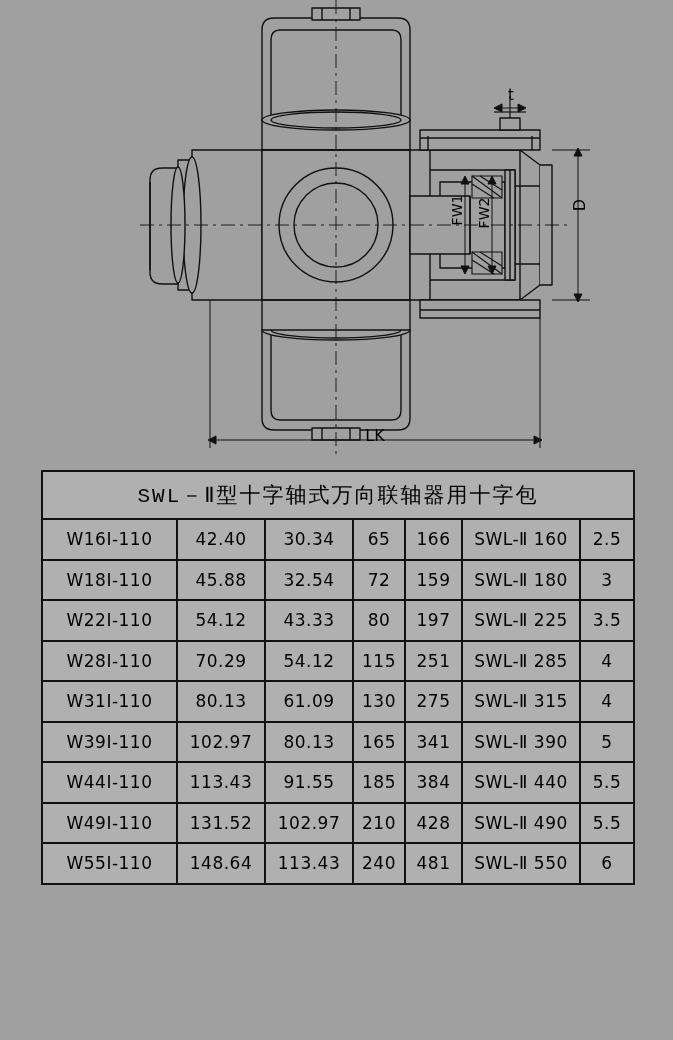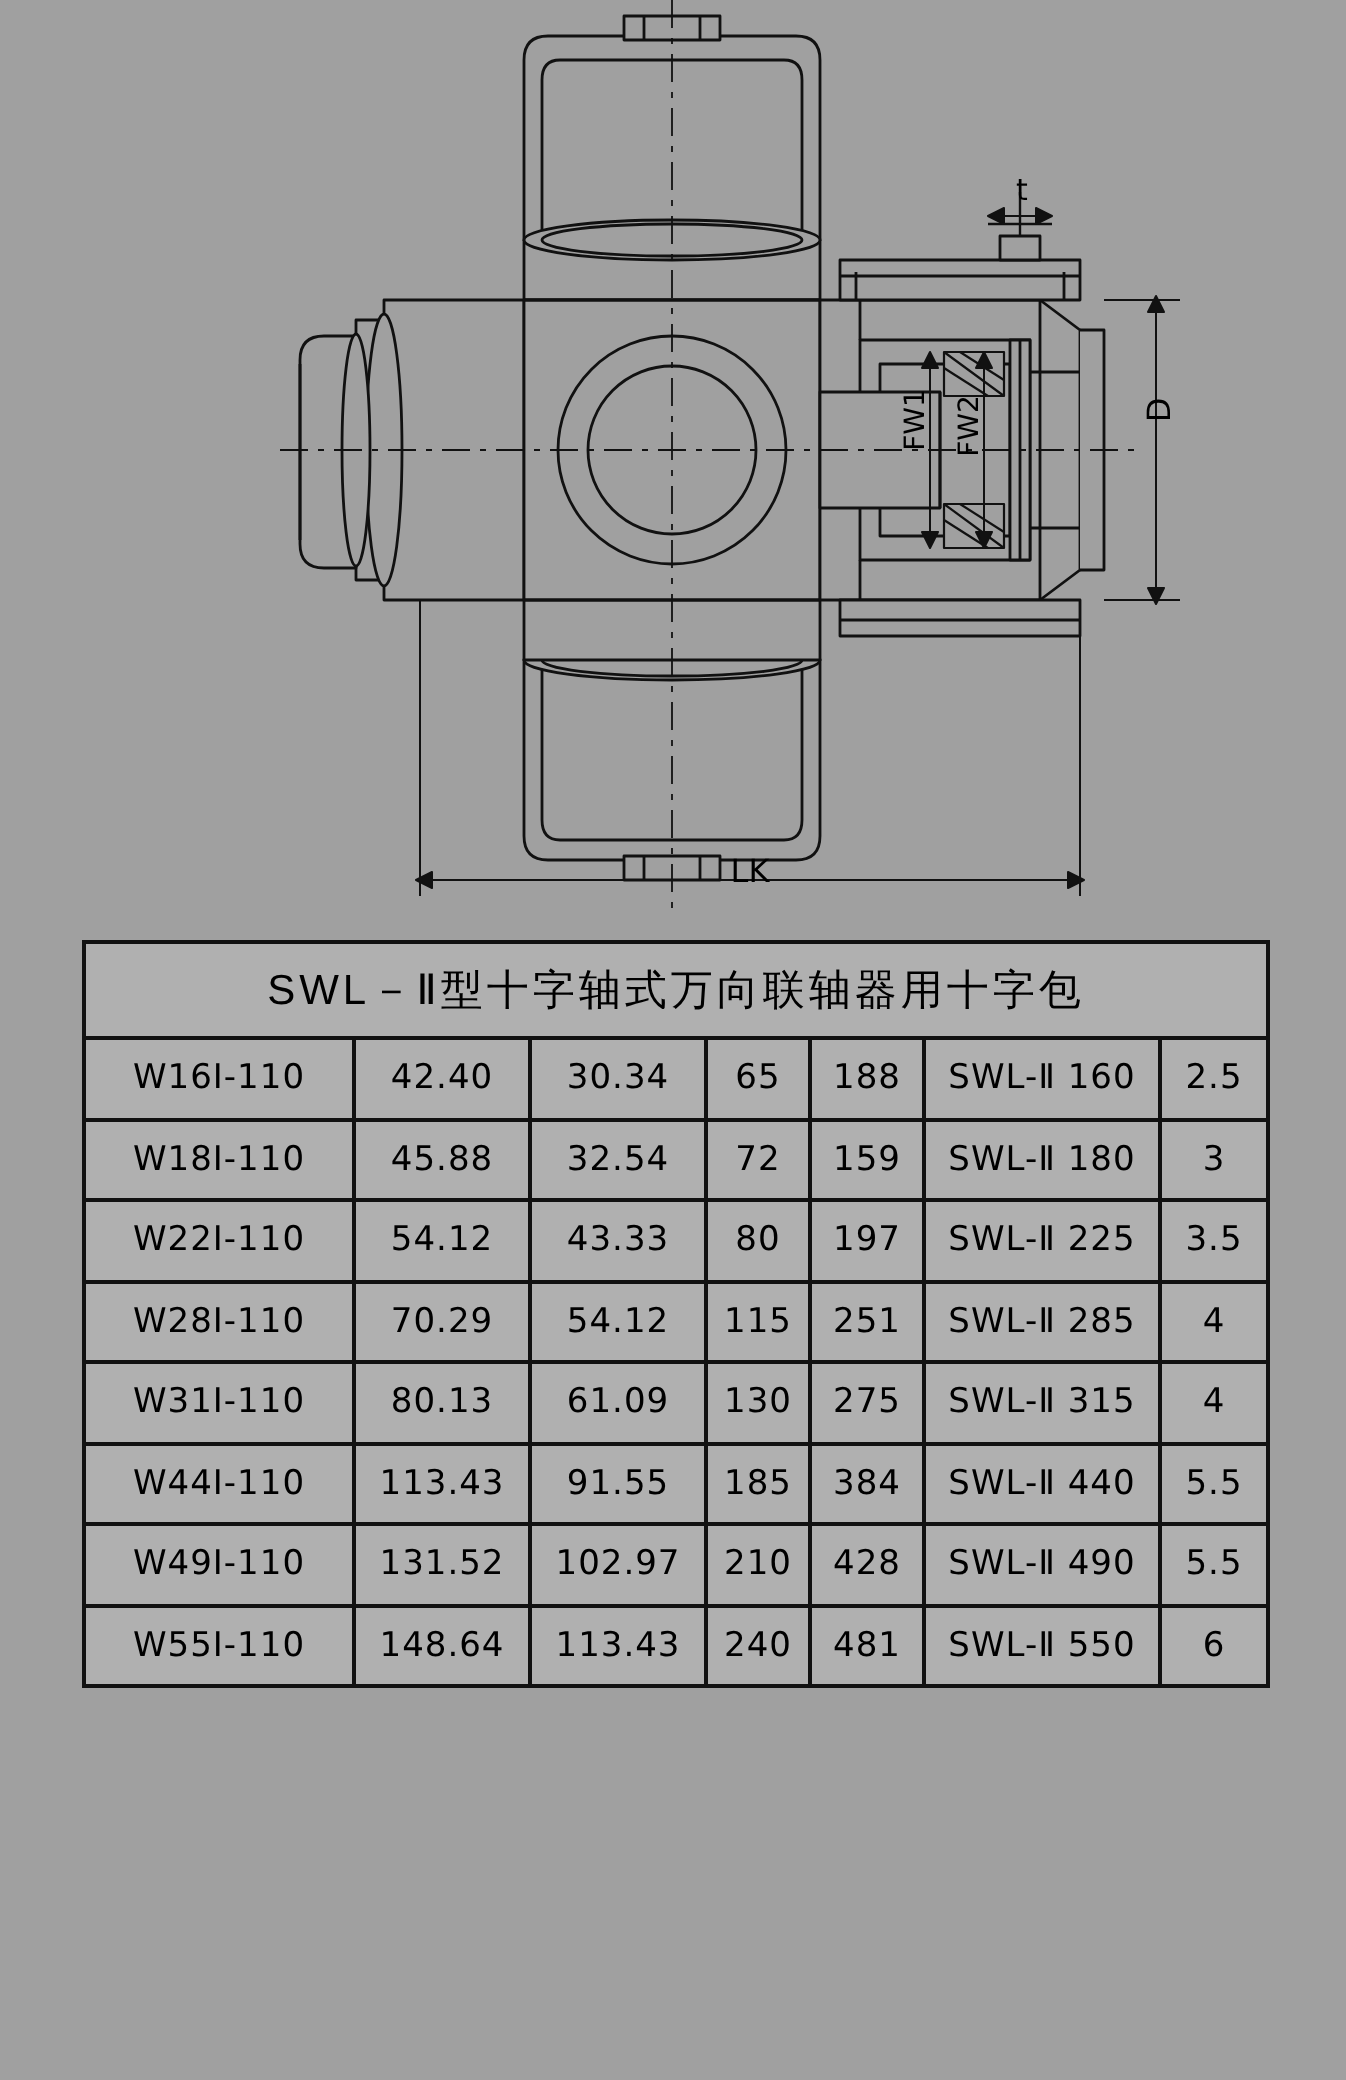--- a/index.html
+++ b/index.html
@@ -47,21 +47,21 @@
     color: #000;
     background: #b0b0b0;
     font-weight: normal;
     padding: 0;
   }
   td.title-cell {
     height: 46px;
     font-size: 21px;
     font-weight: bold;
     letter-spacing: 2px;
-    font-family: Liberation Sans, sans-serif;
+    font-family: Liberation Mono, monospace;
   }
   tr.head-row td {
     height: 38px;
     font-size: 18px;
     font-weight: bold;
     font-family: "DejaVu Sans", sans-serif;
   }
   tr.data-row td {
     height: 38.5px;
     font-size: 17px;
@@ -209,21 +209,21 @@
       </colgroup>
       <tbody id="tbody">
           <tr>
             <td class="title-cell" colspan="7">SWL－Ⅱ型十字轴式万向联轴器用十字包</td>
           </tr>
           <tr class="data-row">
             <td>W16Ⅰ-110</td>
             <td>42.40</td>
             <td>30.34</td>
             <td>65</td>
-            <td>188</td>
+            <td>166</td>
             <td>SWL-Ⅱ 160</td>
             <td>2.5</td>
           </tr>
           <tr class="data-row">
             <td>W18Ⅰ-110</td>
             <td>45.88</td>
             <td>32.54</td>
             <td>72</td>
             <td>159</td>
             <td>SWL-Ⅱ 180</td>
@@ -250,20 +250,29 @@
           <tr class="data-row">
             <td>W31Ⅰ-110</td>
             <td>80.13</td>
             <td>61.09</td>
             <td>130</td>
             <td>275</td>
             <td>SWL-Ⅱ 315</td>
             <td>4</td>
           </tr>
           <tr class="data-row">
+            <td>W39Ⅰ-110</td>
+            <td>102.97</td>
+            <td>80.13</td>
+            <td>165</td>
+            <td>341</td>
+            <td>SWL-Ⅱ 390</td>
+            <td>5</td>
+          </tr>
+          <tr class="data-row">
             <td>W44Ⅰ-110</td>
             <td>113.43</td>
             <td>91.55</td>
             <td>185</td>
             <td>384</td>
             <td>SWL-Ⅱ 440</td>
             <td>5.5</td>
           </tr>
           <tr class="data-row">
             <td>W49Ⅰ-110</td>

